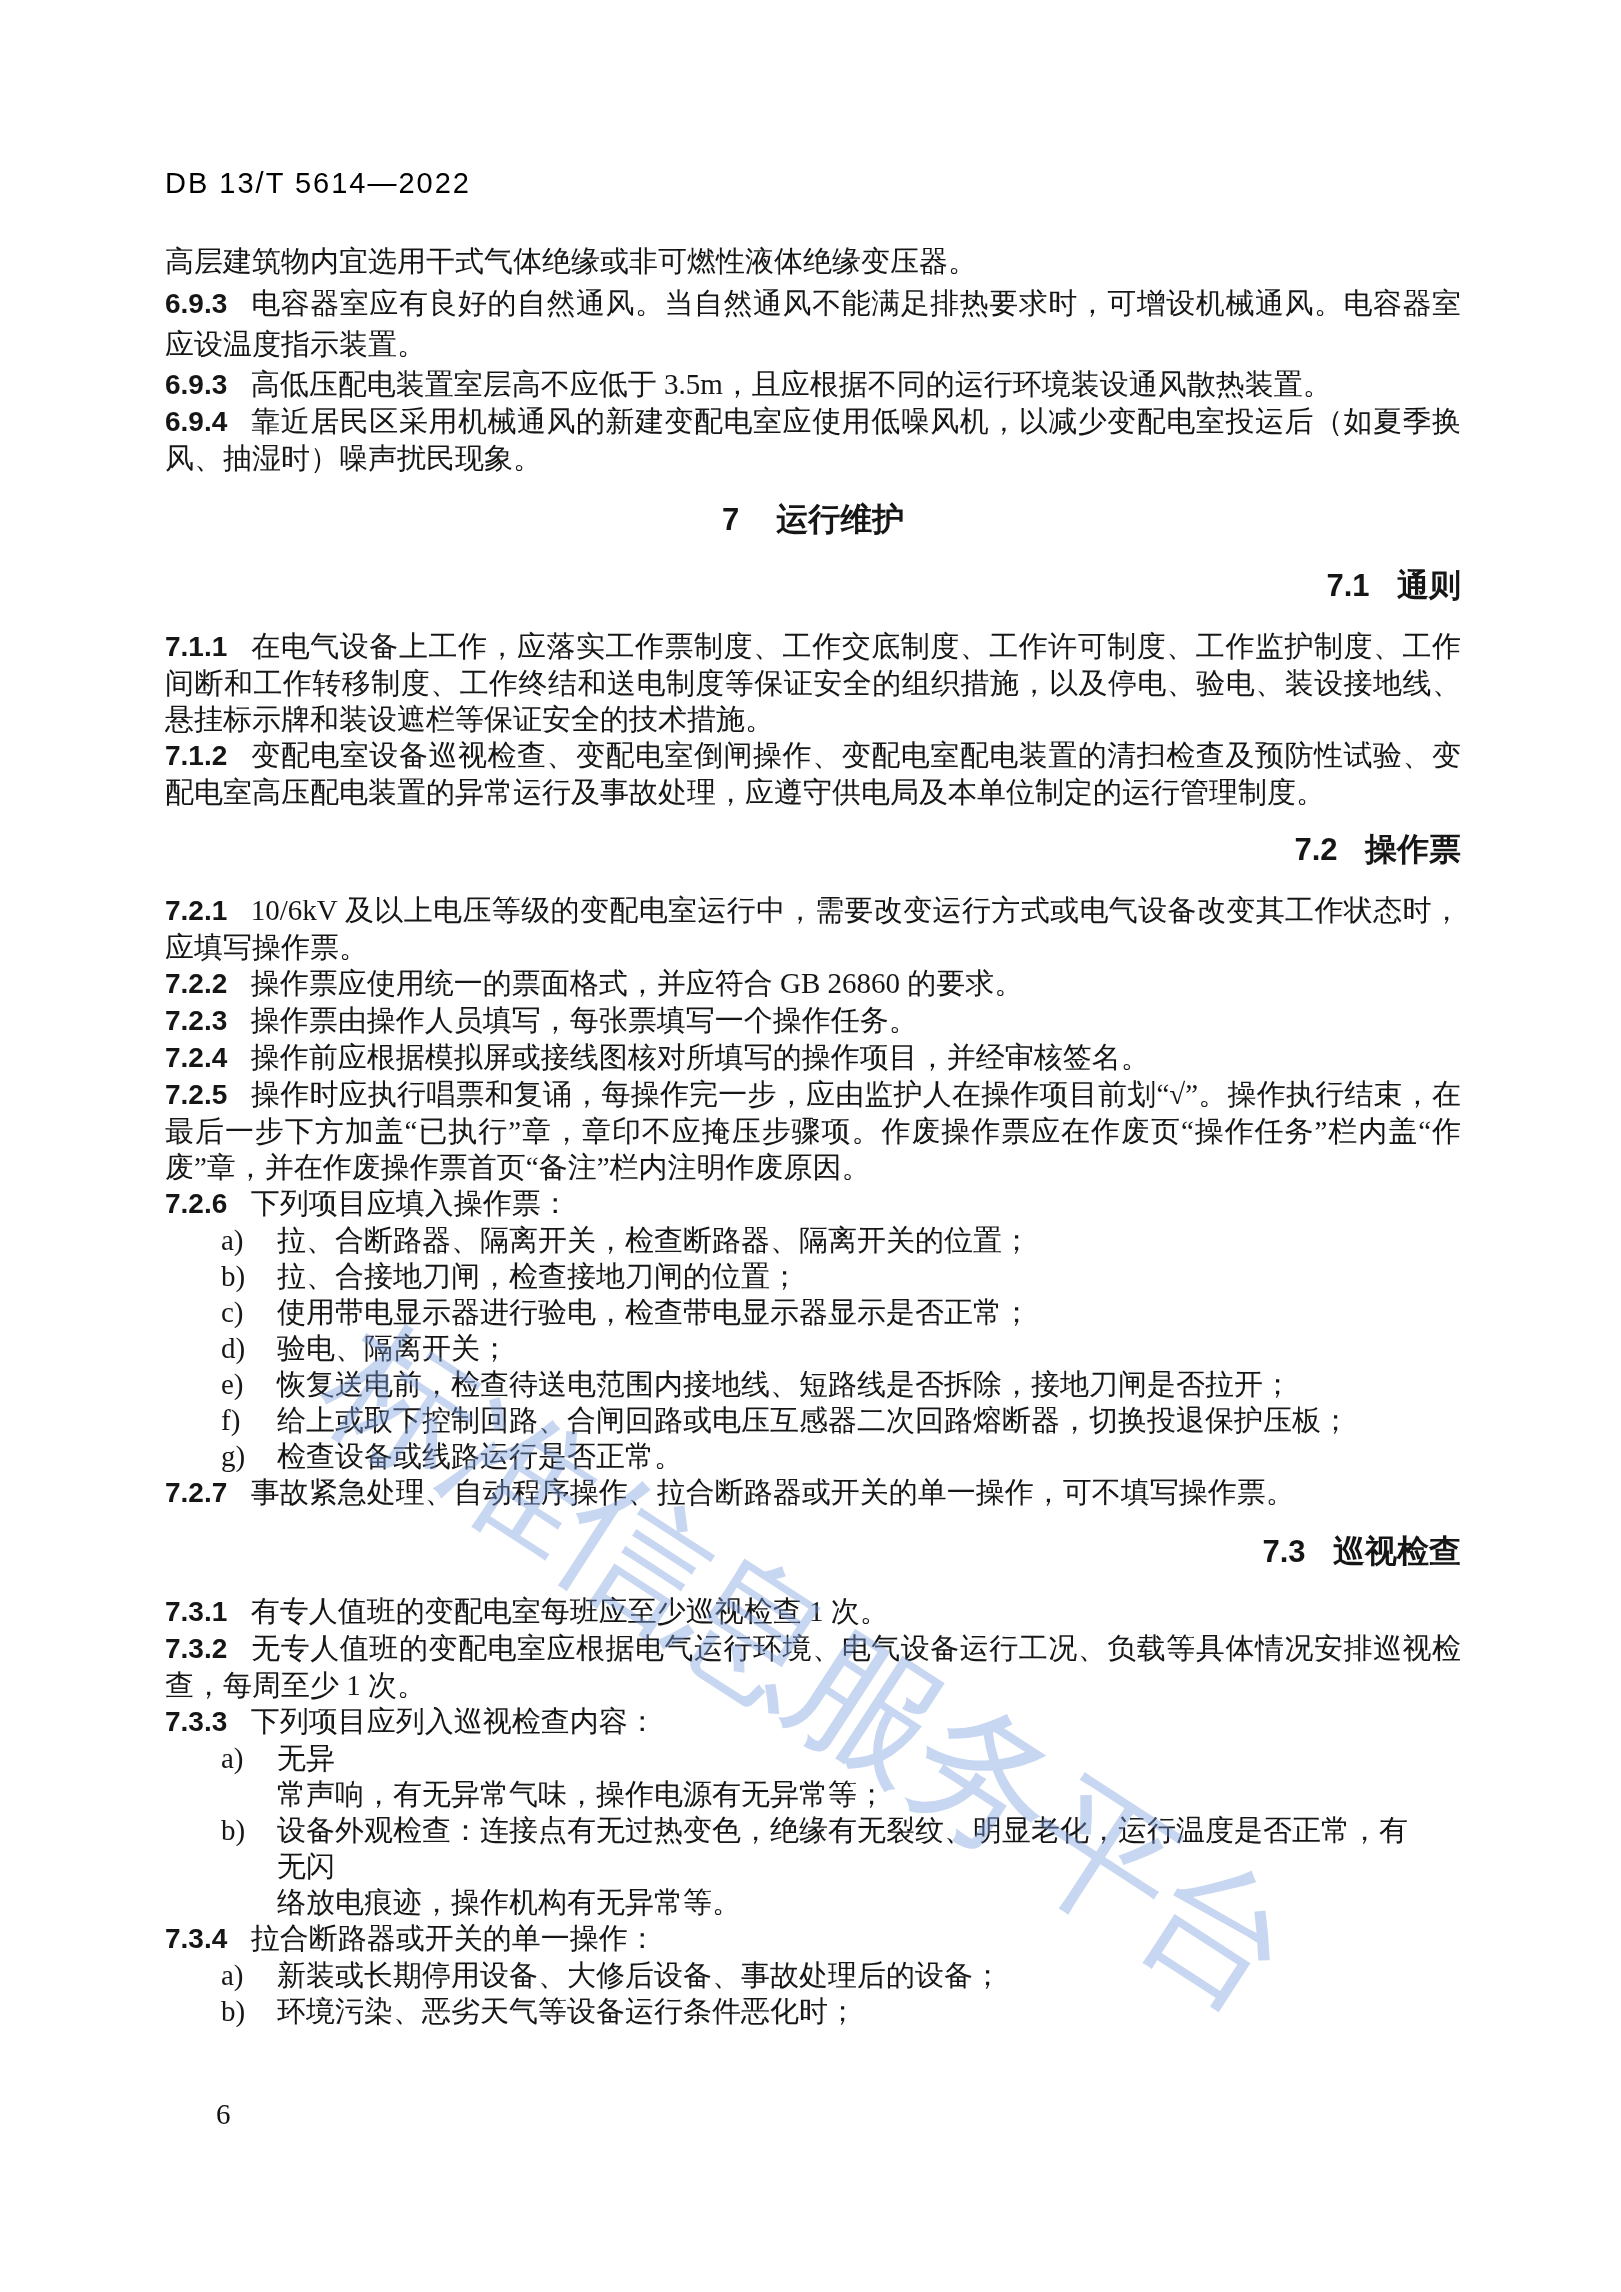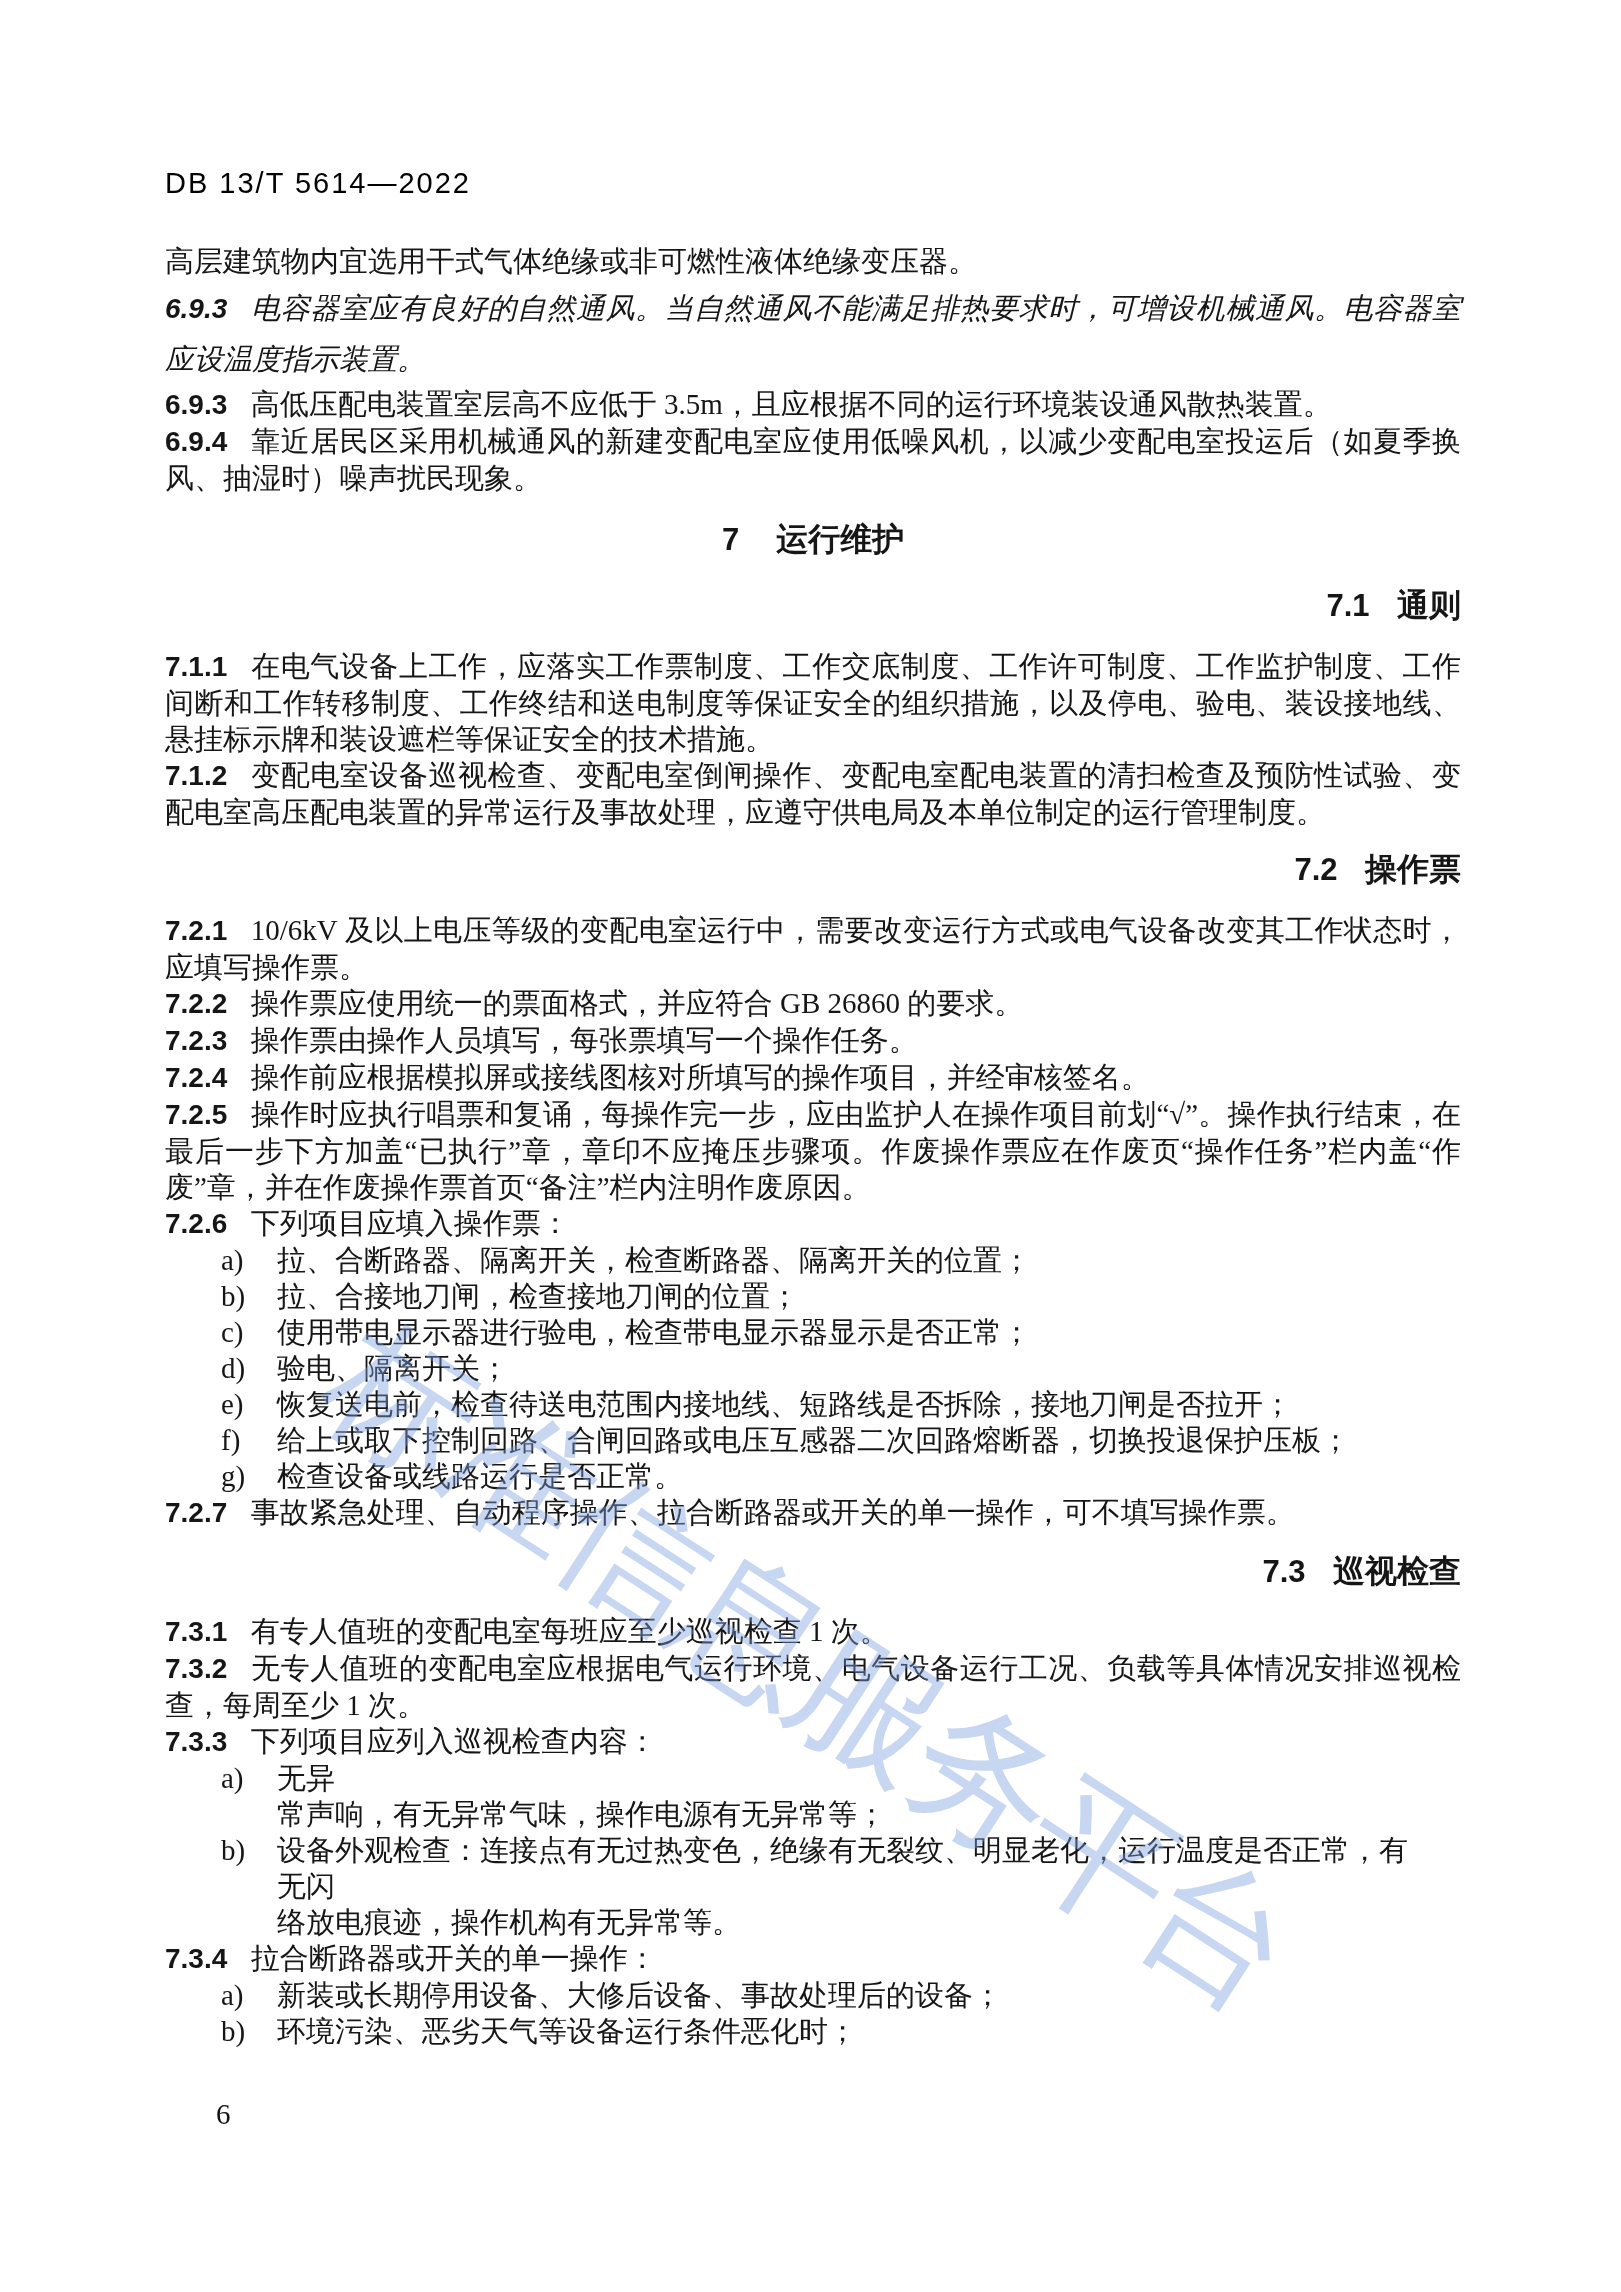--- a/index.html
+++ b/index.html
@@ -29,21 +29,21 @@
     width:1296px;
     font-size:29px;
     line-height:36px;
     text-align:justify;
     text-justify:inter-ideograph;
   }
 
   .content p { margin:0; }
 
   .para { margin:0; }
-  .para.loose { line-height:50px; margin:3.9px 0 2px;font-style:italic; }
+  .para.loose { line-height:40px; margin:3.9px 0 2px; }
 
   .num {
     font-family:"Liberation Sans", sans-serif;
     font-weight:bold;
     font-size:28px;
     margin-right:23.5px;
     white-space:nowrap;
   }
 
   .h1 {

